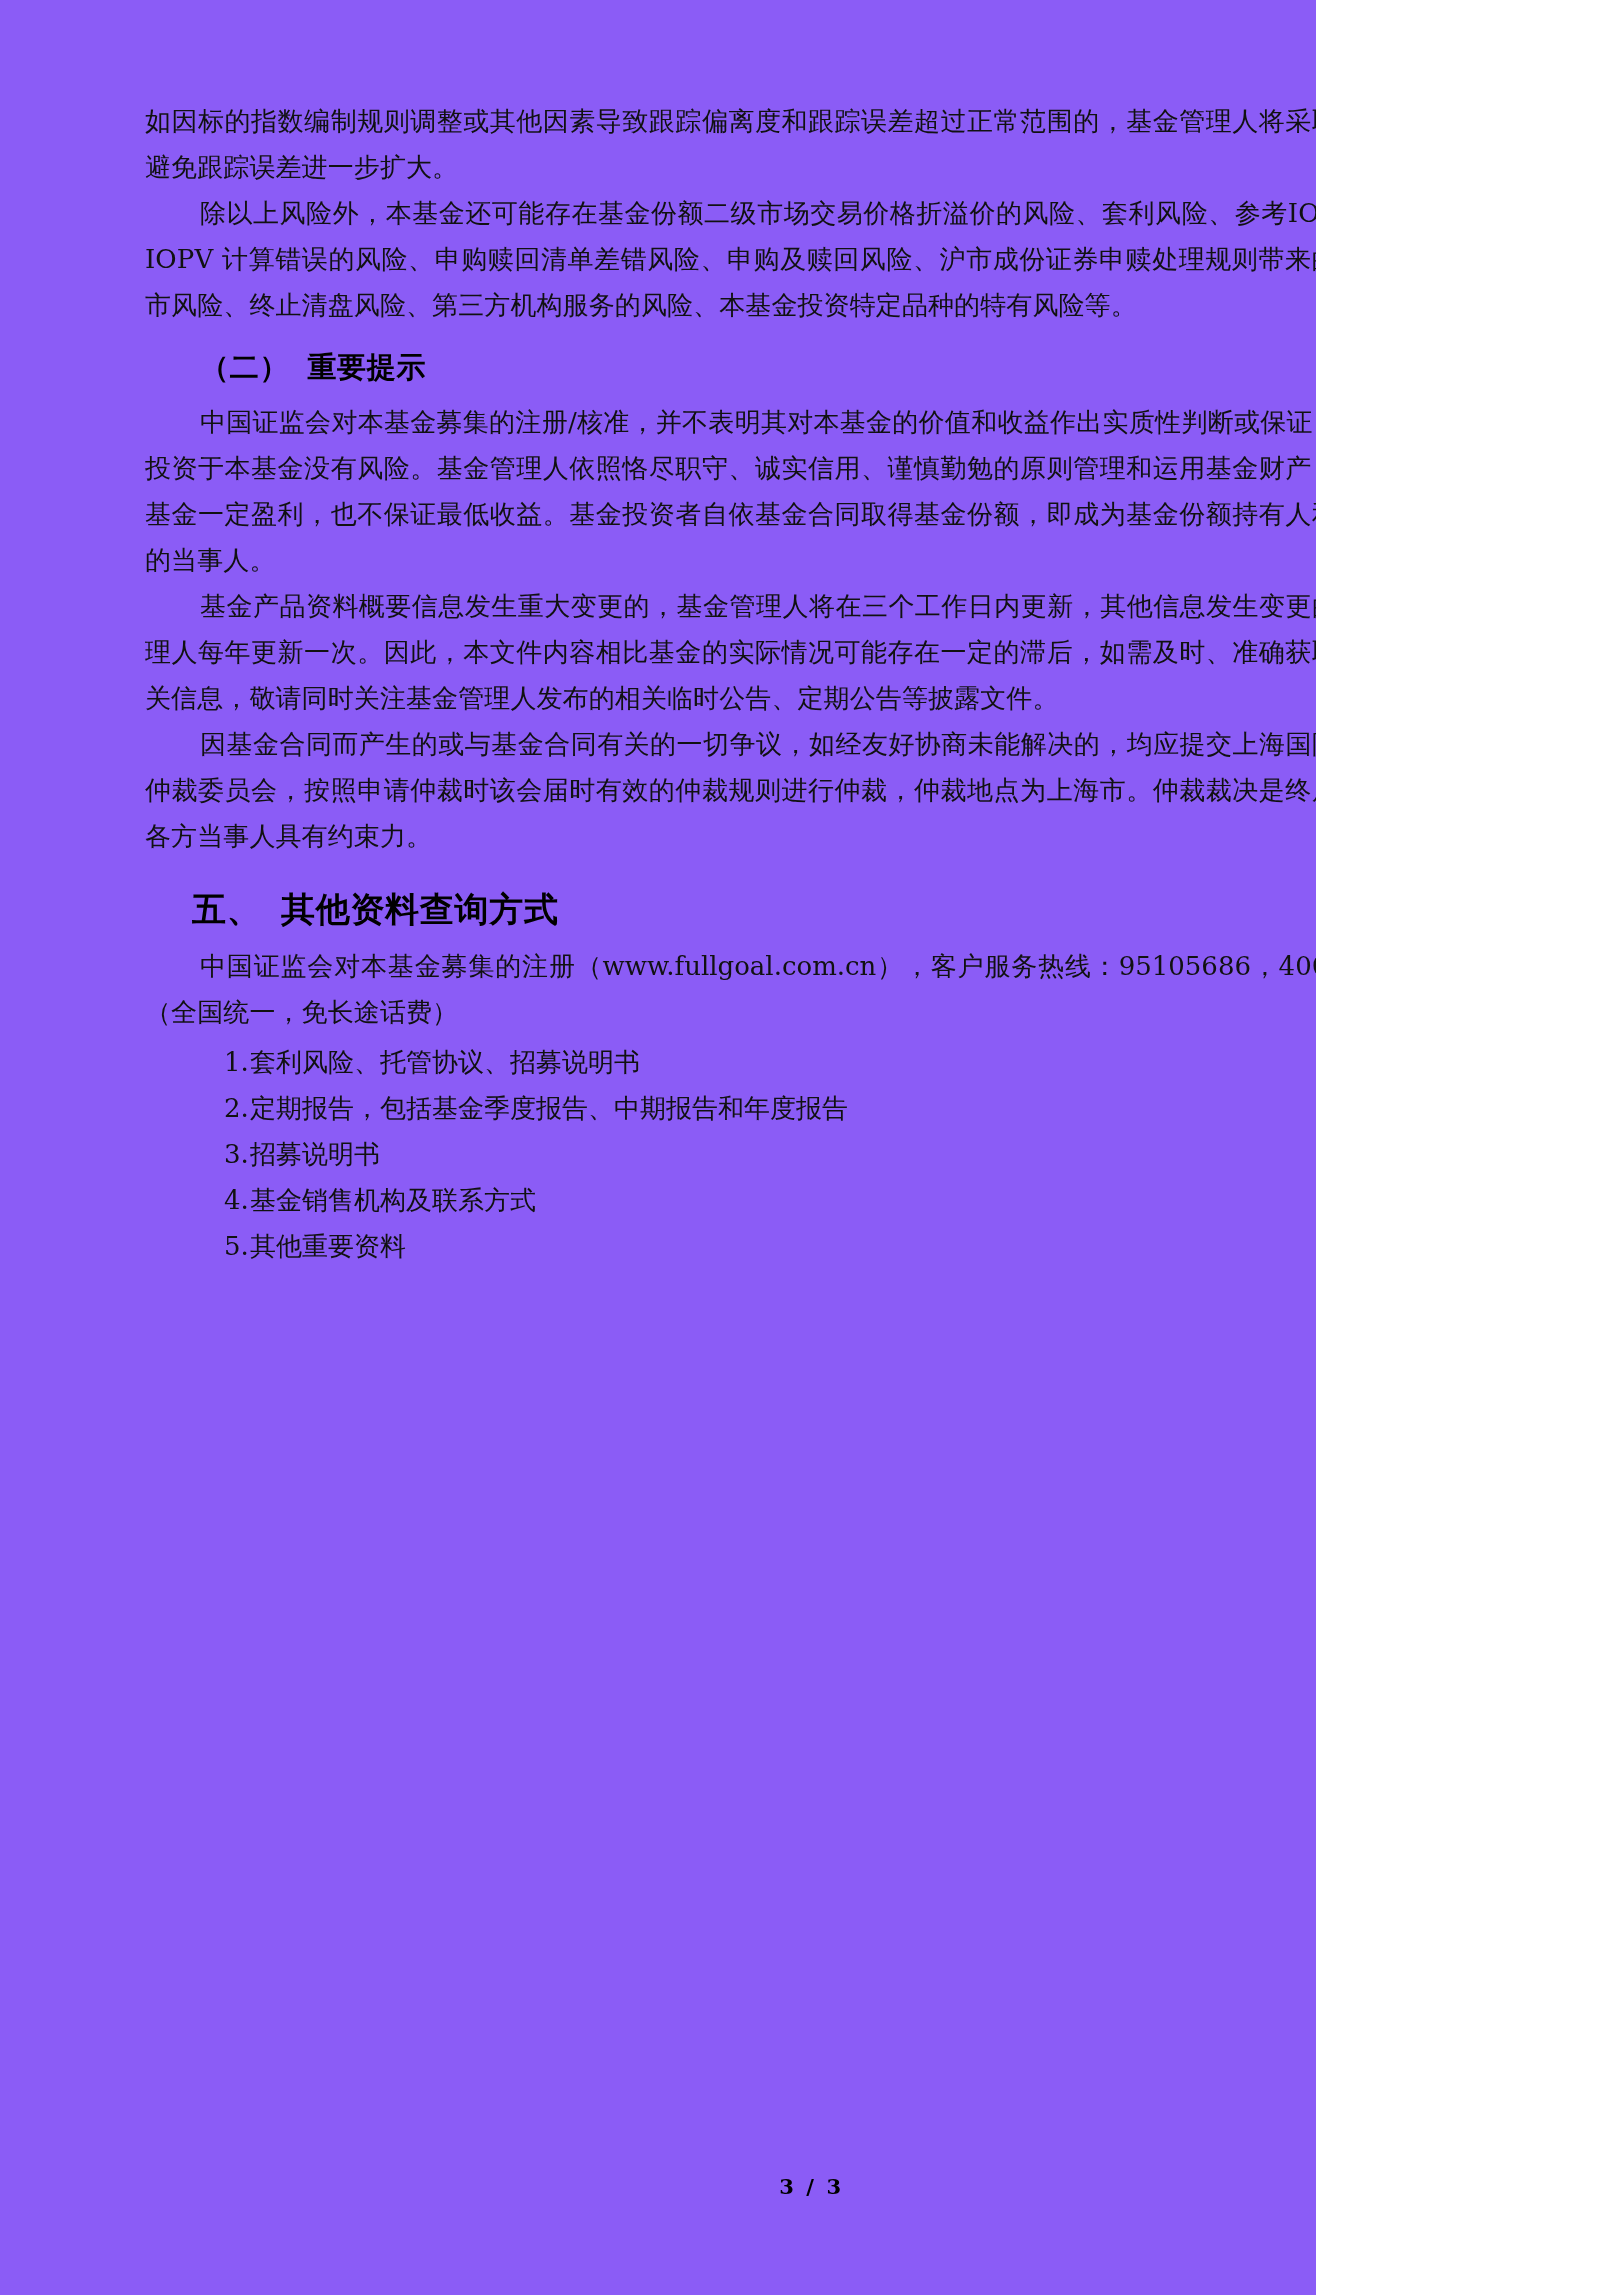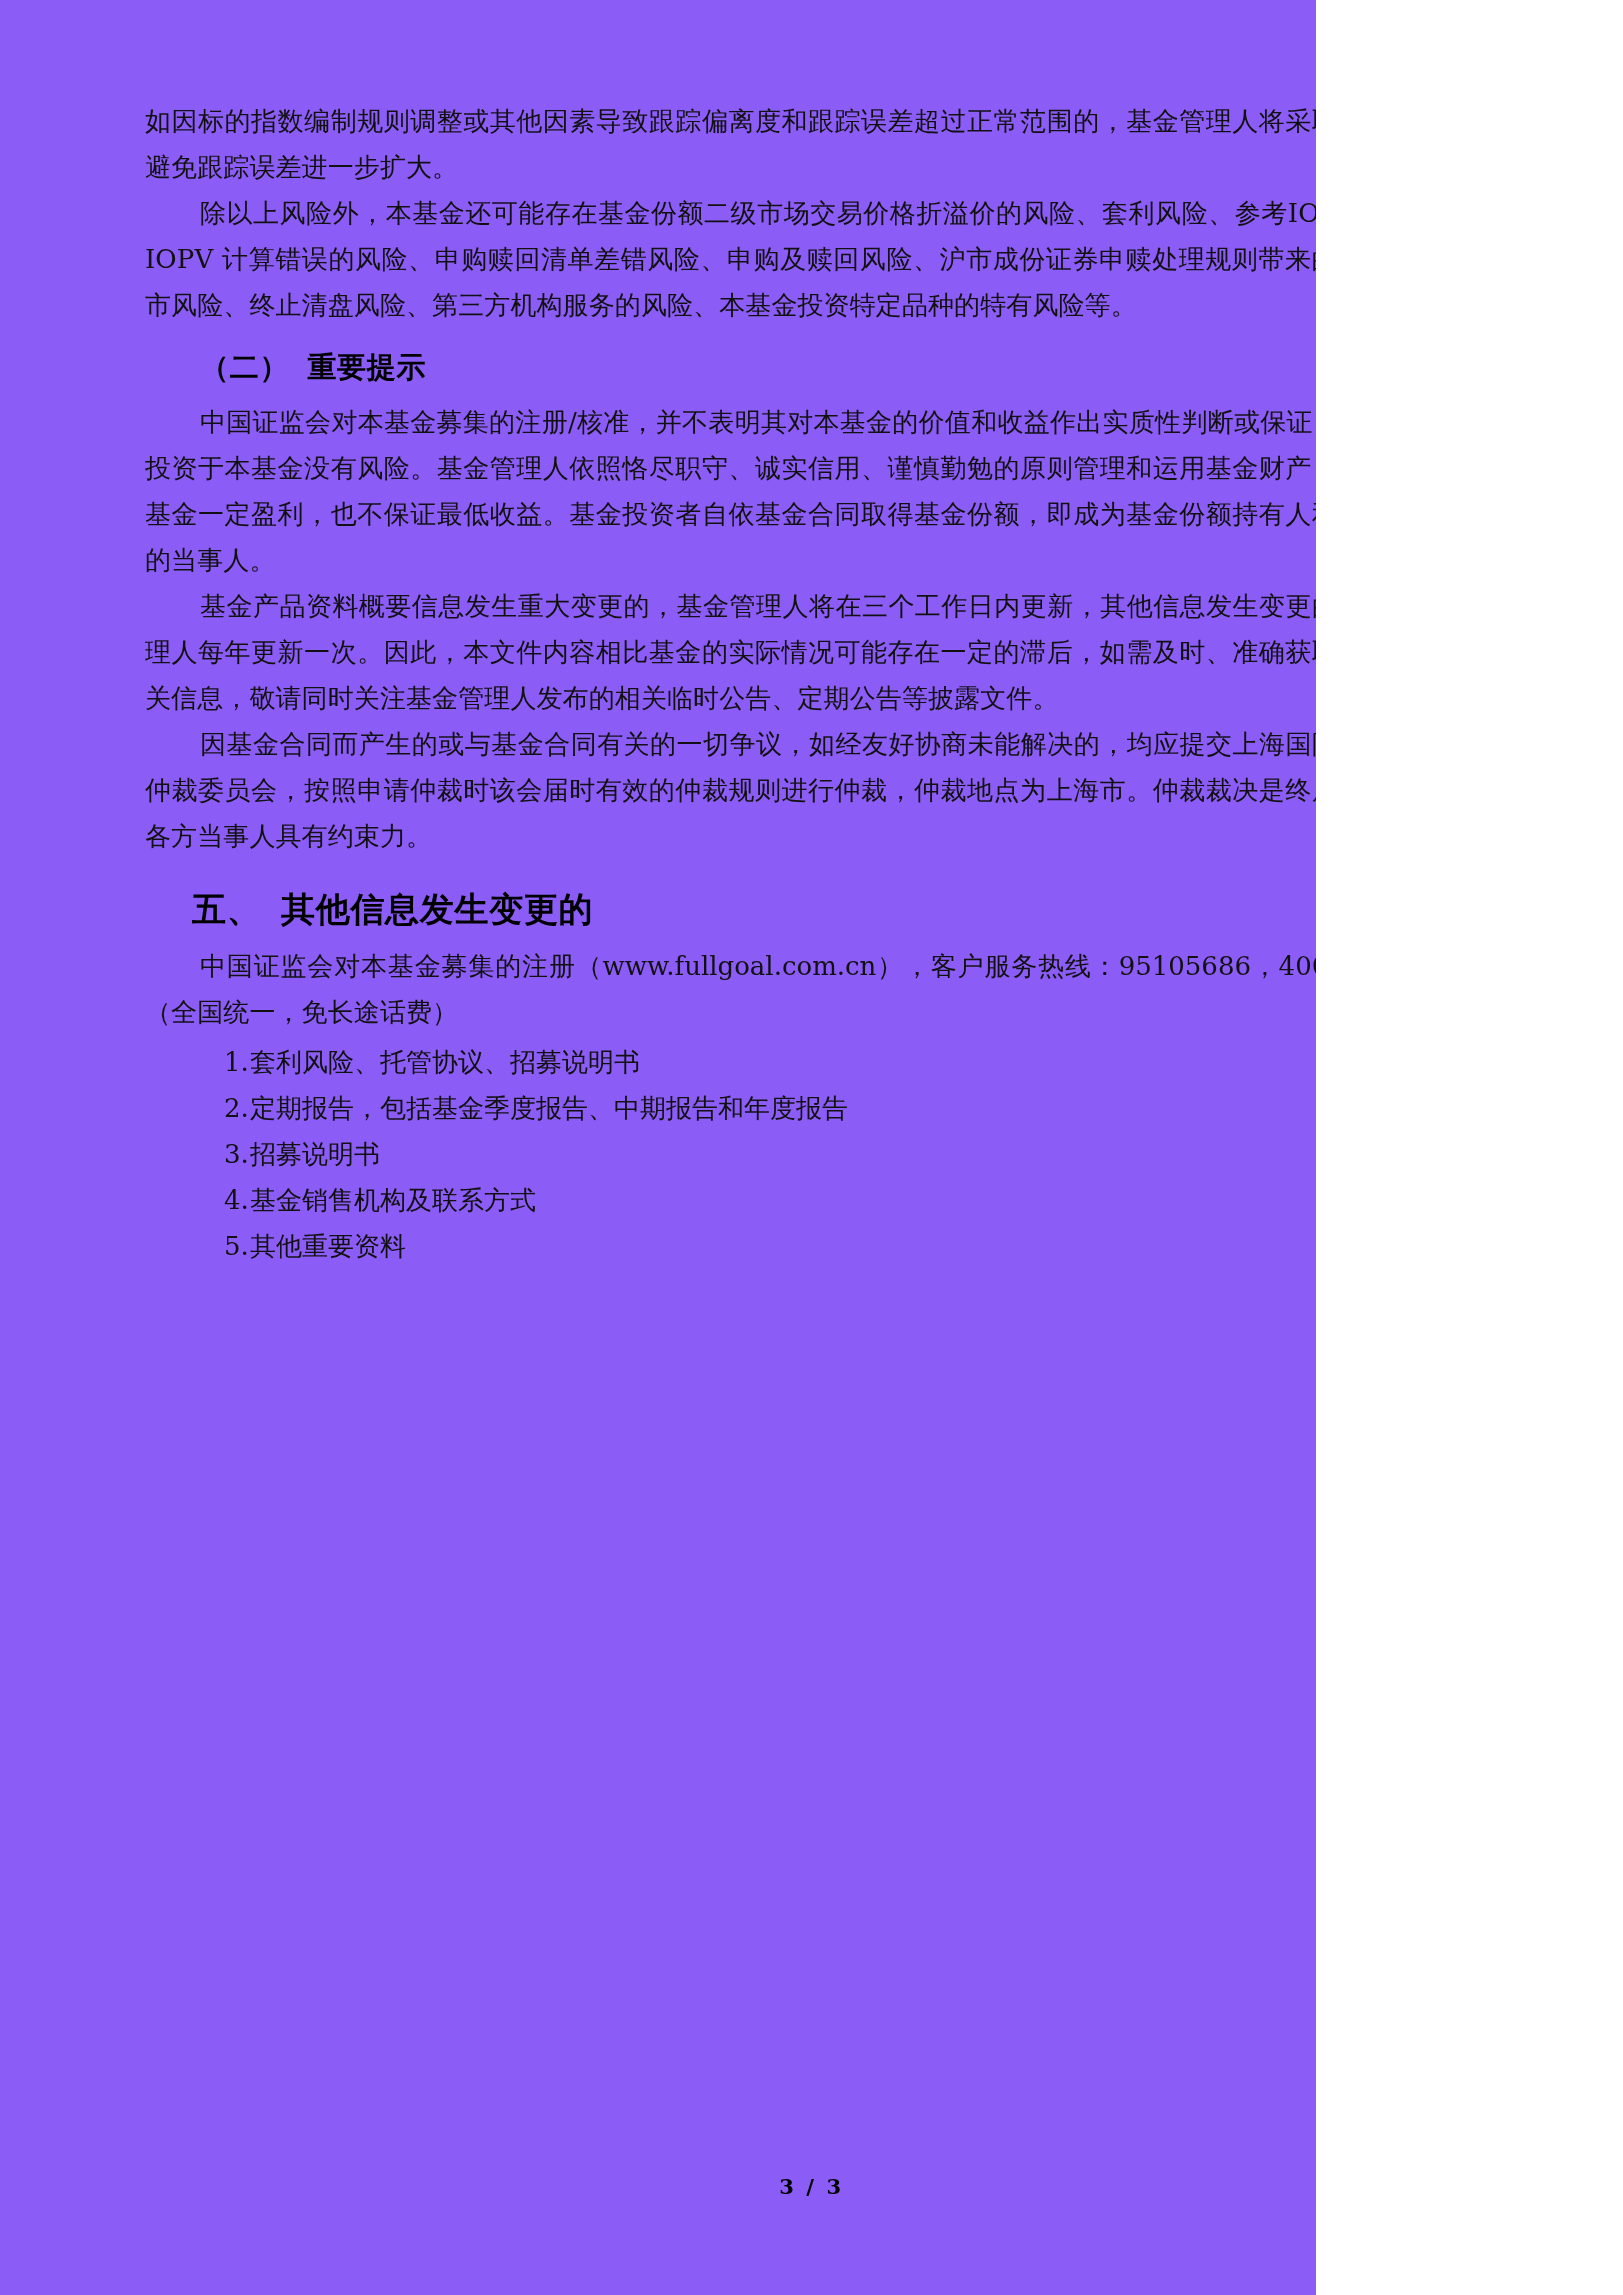--- a/index.html
+++ b/index.html
@@ -127,21 +127,21 @@
       <span>（二）</span><span class="h-sub-gap"></span><span>重要提示</span>
     </h2>
 
     <p class="para indent">中国证监会对本基金募集的注册/核准，并不表明其对本基金的价值和收益作出实质性判断或保证，也不表明投资于本基金没有风险。基金管理人依照恪尽职守、诚实信用、谨慎勤勉的原则管理和运用基金财产，但不保证基金一定盈利，也不保证最低收益。基金投资者自依基金合同取得基金份额，即成为基金份额持有人和基金合同的当事人。</p>
 
     <p class="para indent">基金产品资料概要信息发生重大变更的，基金管理人将在三个工作日内更新，其他信息发生变更的，基金管理人每年更新一次。因此，本文件内容相比基金的实际情况可能存在一定的滞后，如需及时、准确获取基金的相关信息，敬请同时关注基金管理人发布的相关临时公告、定期公告等披露文件。</p>
 
     <p class="para indent">因基金合同而产生的或与基金合同有关的一切争议，如经友好协商未能解决的，均应提交上海国际经济贸易仲裁委员会，按照申请仲裁时该会届时有效的仲裁规则进行仲裁，仲裁地点为上海市。仲裁裁决是终局的，并对各方当事人具有约束力。</p>
 
     <h1 class="h-main">
-      <span>五、</span><span class="h-main-gap"></span><span>其他信息发生变更的</span>
+      <span>五、</span><span class="h-main-gap"></span><span>其他资料查询方式</span>
     </h1>
 
     <p class="para indent"><span>中国证监会对本基金募集的注册（</span><span class="mono">www.fullgoal.com.cn</span><span>），客户服务热线：</span><span class="mono">95105686</span><span>，</span><span class="mono">4008880688</span><span>（全国统一，免长途话费）</span></p>
 
     <ol class="num-list">
       <li><span class="li-num">1.</span><span>套利风险、托管协议、招募说明书</span></li>
       <li><span class="li-num">2.</span><span>定期报告，包括基金季度报告、中期报告和年度报告</span></li>
       <li><span class="li-num">3.</span><span>招募说明书</span></li>
       <li><span class="li-num">4.</span><span>基金销售机构及联系方式</span></li>
       <li><span class="li-num">5.</span><span>其他重要资料</span></li>

